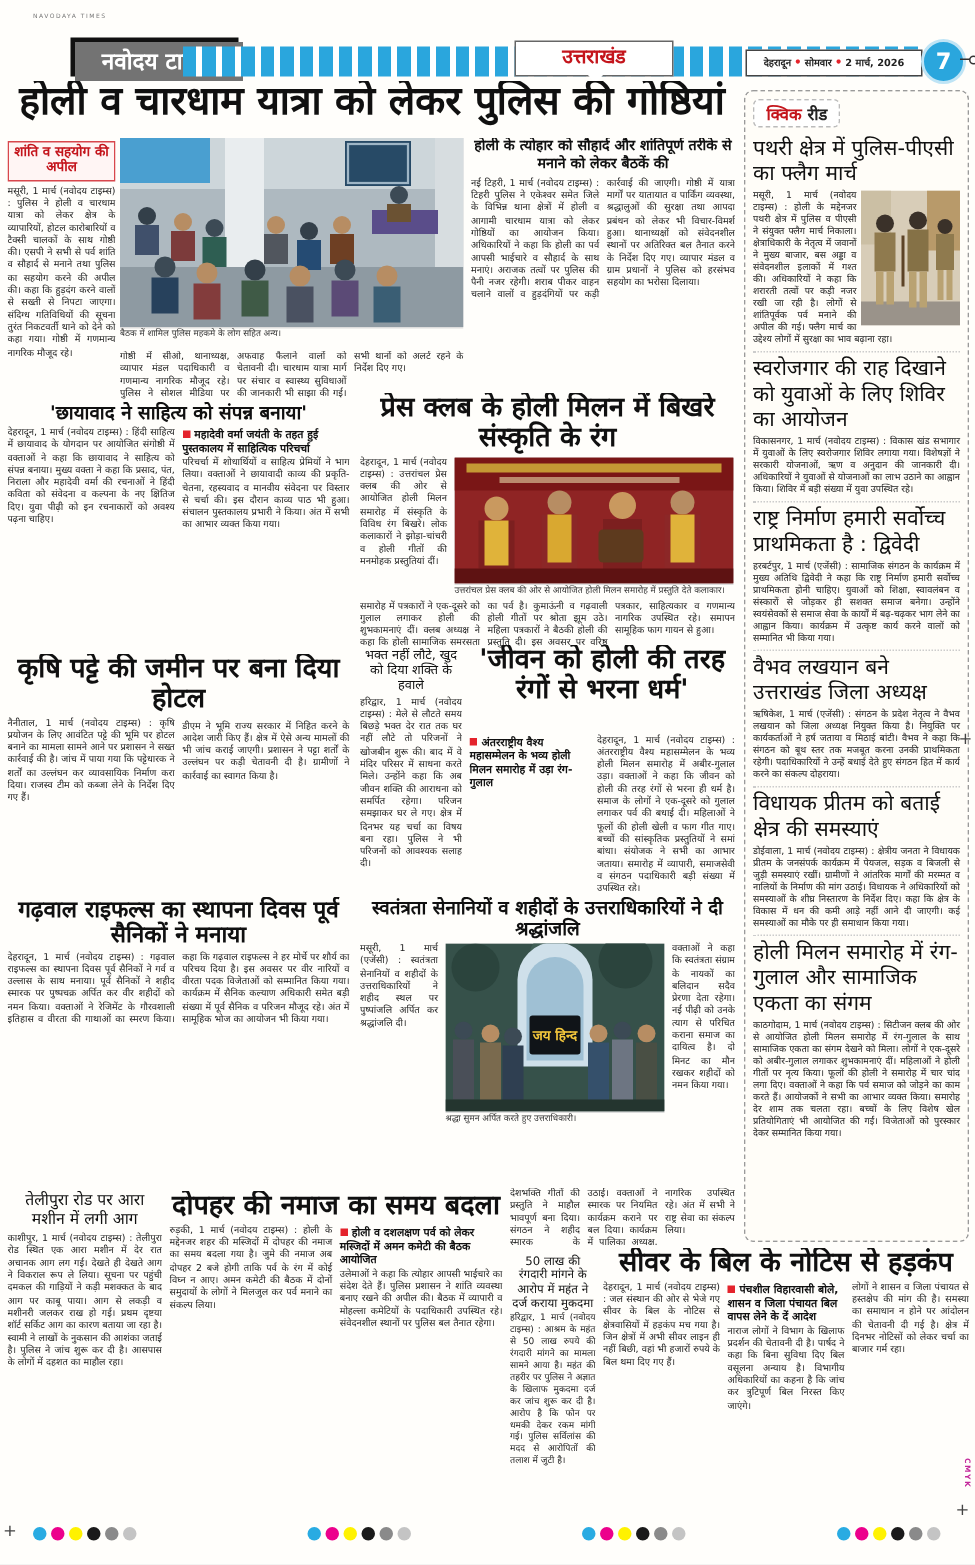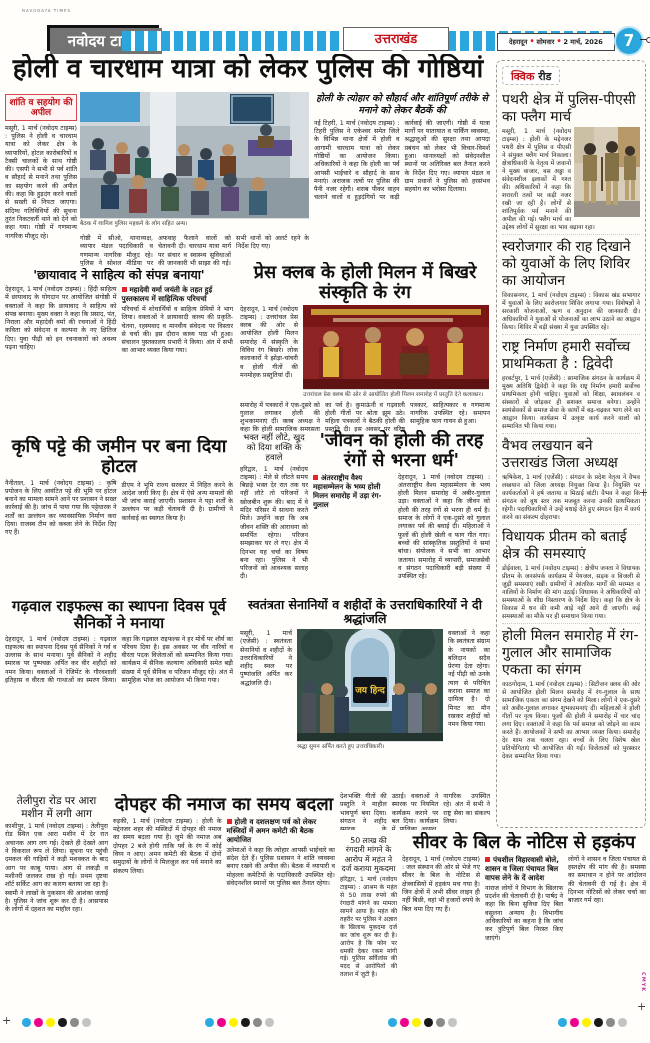--- a/index.html
+++ b/index.html
@@ -33,21 +33,21 @@
   .h-sm{font-size:8.5px;font-weight:normal;line-height:1.2;color:#101010;text-align:center;}
   .bt{font-size:6.3px;line-height:1.32;text-align:justify;color:#222;}
   .two-col{column-count:2;column-gap:5px;}
   .three-col{column-count:3;column-gap:5px;}
   .cols{display:flex;gap:5px;}
   .cols>div{flex:1;min-width:0;}
   .sub{font-size:7.2px;font-weight:bold;line-height:1.25;color:#111;text-align:left;}
   .sub:before{content:"";display:inline-block;width:5px;height:5px;background:#e4232b;margin-right:3px;}
   .boxtitle{border:1.5px solid #d8474d;color:#c4151c;font-weight:bold;font-size:9px;line-height:1.15;
         text-align:center;padding:2px 1px;margin-bottom:3px;background:#fff5f4;}
-  .leadsub{font-size:9.5px;font-weight:bold;text-align:center;line-height:1.25;color:#101010;margin-bottom:3px;font-style:italic;}
+  .leadsub{font-size:9.5px;font-weight:bold;text-align:center;line-height:1.25;color:#101010;margin-bottom:3px;}
   figure{margin:0;}
   figcaption,.cap{font-size:5.8px;color:#333;line-height:1.2;padding-top:1px;border-top:0.5px solid #ddd;}
   .ph{display:block;width:100%;height:auto;background:#ccc;}
   
   #quickread{position:absolute;left:496px;top:60px;width:150px;height:768px;border:1px dashed #9a9a9a;
         border-radius:6px;padding:4px 5px;box-sizing:border-box;overflow:hidden;background:#fffdf8;}
   .qr-label{display:inline-block;border:1px dashed #bbb;border-radius:4px;padding:1px 8px;margin-bottom:3px;
         font-size:11px;font-weight:bold;background:#fff;}
   .qr-label .red{color:#c4151c;} .qr-label .dark{color:#222;}
   .qstory{border-bottom:1px dotted #ccc;padding:3px 0;}
@@ -189,21 +189,21 @@
     </div>
   </div>
 
   <div class="art" style="left:240px;top:432px;width:68px;height:162px;">
     <div class="h-sm">भक्त नहीं लौटे, खुद को दिया शक्ति के हवाले</div>
     <div class="bt" style="margin-top:2px;">हरिद्वार, 1 मार्च (नवोदय टाइम्स) : मेले से लौटते समय बिछड़े भक्त देर रात तक घर नहीं लौटे तो परिजनों ने खोजबीन शुरू की। बाद में वे मंदिर परिसर में साधना करते मिले। उन्होंने कहा कि अब जीवन शक्ति की आराधना को समर्पित रहेगा। परिजन समझाकर घर ले गए। क्षेत्र में दिनभर यह चर्चा का विषय बना रहा। पुलिस ने भी परिजनों को आवश्यक सलाह दी।</div>
   </div>
 
   <div class="art" style="left:313px;top:430px;width:177px;height:164px;">
     <div class="h-xl">'जीवन को होली की तरह रंगों से भरना धर्म'</div>
-    <div class="cols" style="margin-top:3px;">
+    <div class="cols" style="margin-top:20px;">
       <div style="flex:0 0 80px;">
         <div class="sub">अंतरराष्ट्रीय वैश्य महासम्मेलन के भव्य होली मिलन समारोह में उड़ा रंग-गुलाल</div>
       </div>
       <div class="bt">देहरादून, 1 मार्च (नवोदय टाइम्स) : अंतरराष्ट्रीय वैश्य महासम्मेलन के भव्य होली मिलन समारोह में अबीर-गुलाल उड़ा। वक्ताओं ने कहा कि जीवन को होली की तरह रंगों से भरना ही धर्म है। समाज के लोगों ने एक-दूसरे को गुलाल लगाकर पर्व की बधाई दी। महिलाओं ने फूलों की होली खेली व फाग गीत गाए। बच्चों की सांस्कृतिक प्रस्तुतियों ने समां बांधा। संयोजक ने सभी का आभार जताया। समारोह में व्यापारी, समाजसेवी व संगठन पदाधिकारी बड़ी संख्या में उपस्थित रहे।</div>
     </div>
   </div>
 
   <div class="art" style="left:5px;top:598px;width:228px;height:192px;">
     <div class="h-lg">गढ़वाल राइफल्स का स्थापना दिवस पूर्व सैनिकों ने मनाया</div>
     <div class="bt two-col" style="margin-top:3px;">देहरादून, 1 मार्च (नवोदय टाइम्स) : गढ़वाल राइफल्स का स्थापना दिवस पूर्व सैनिकों ने गर्व व उल्लास के साथ मनाया। पूर्व सैनिकों ने शहीद स्मारक पर पुष्पचक्र अर्पित कर वीर शहीदों को नमन किया। वक्ताओं ने रेजिमेंट के गौरवशाली इतिहास व वीरता की गाथाओं का स्मरण किया। कहा कि गढ़वाल राइफल्स ने हर मोर्चे पर शौर्य का परिचय दिया है। इस अवसर पर वीर नारियों व वीरता पदक विजेताओं को सम्मानित किया गया। कार्यक्रम में सैनिक कल्याण अधिकारी समेत बड़ी संख्या में पूर्व सैनिक व परिजन मौजूद रहे। अंत में सामूहिक भोज का आयोजन भी किया गया।</div>

